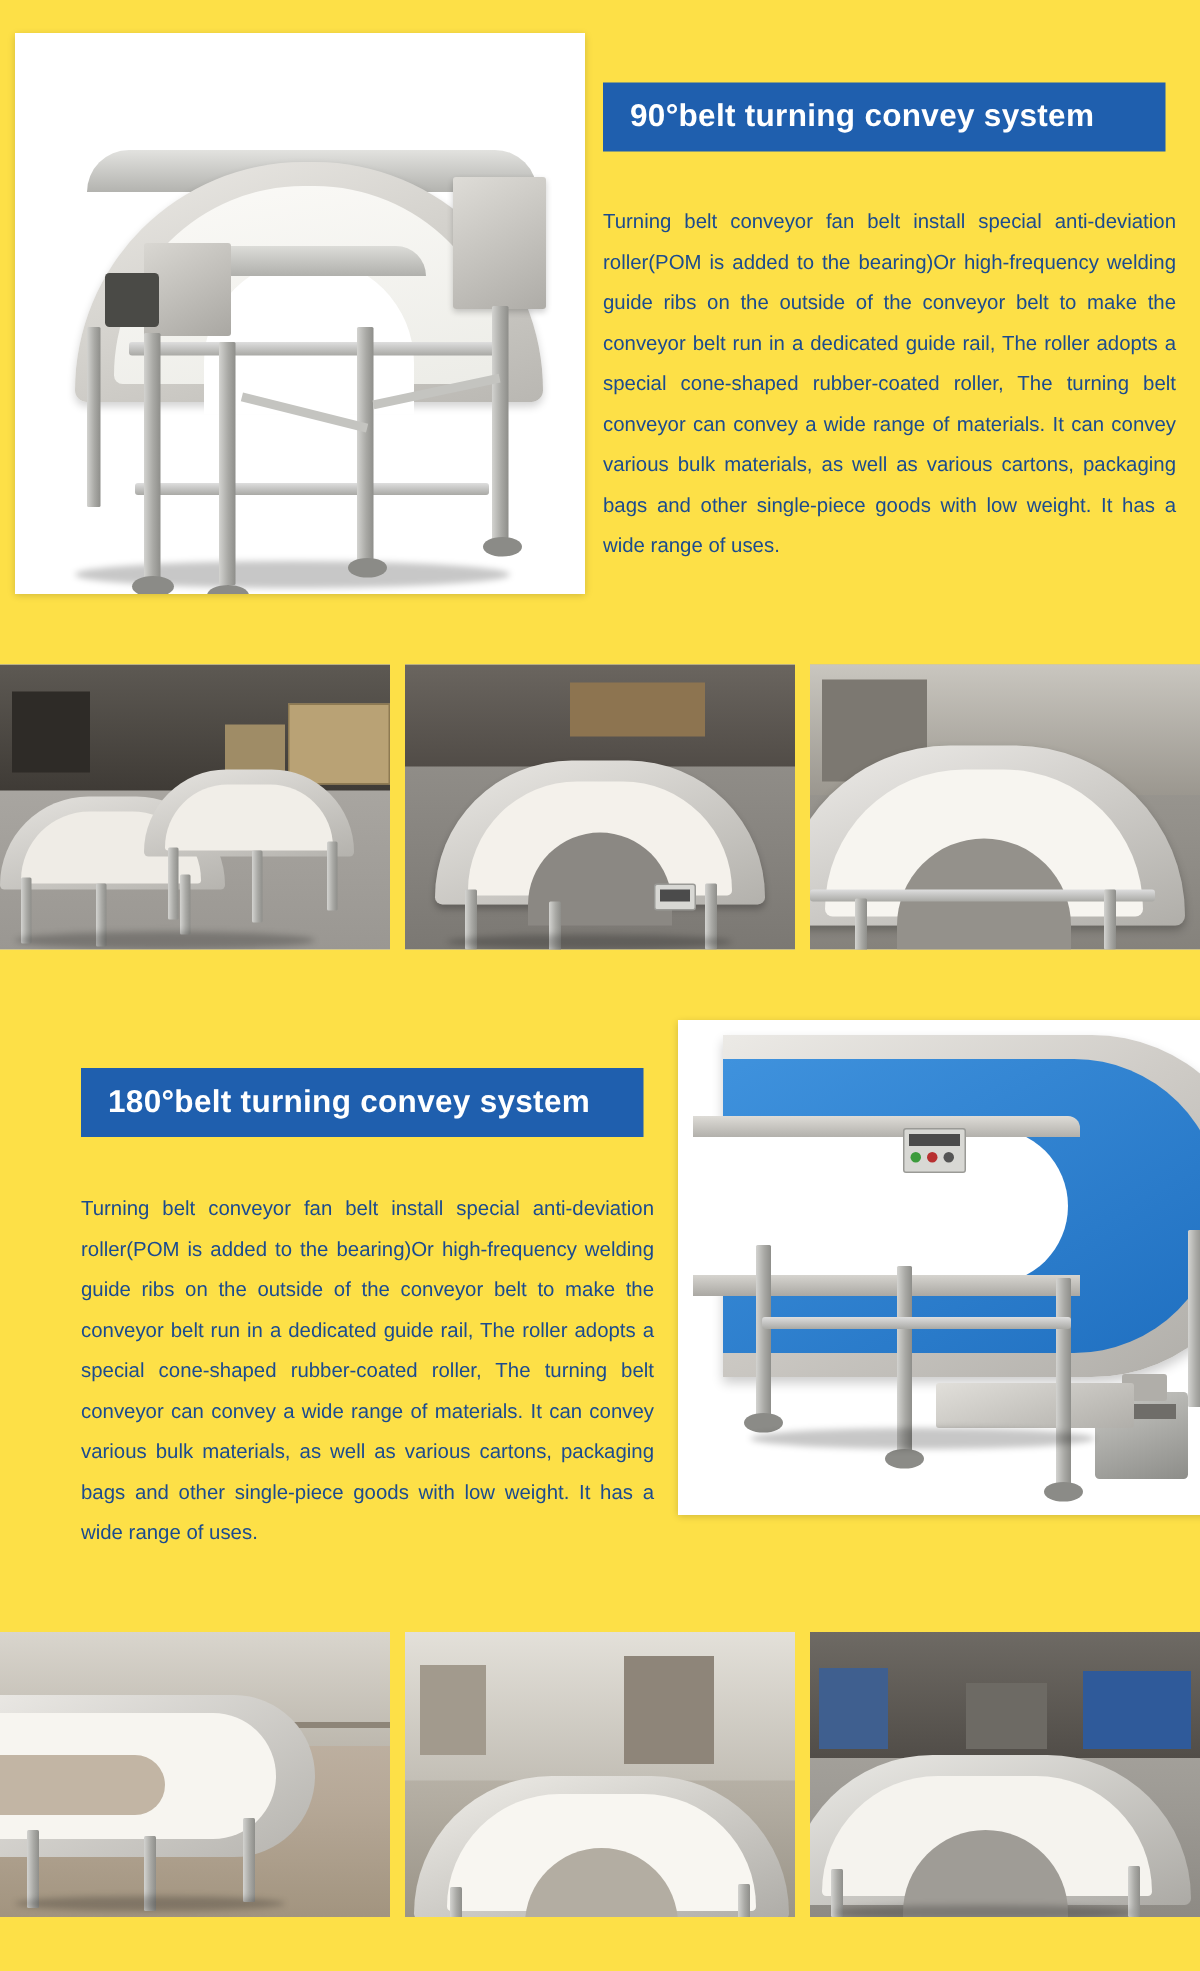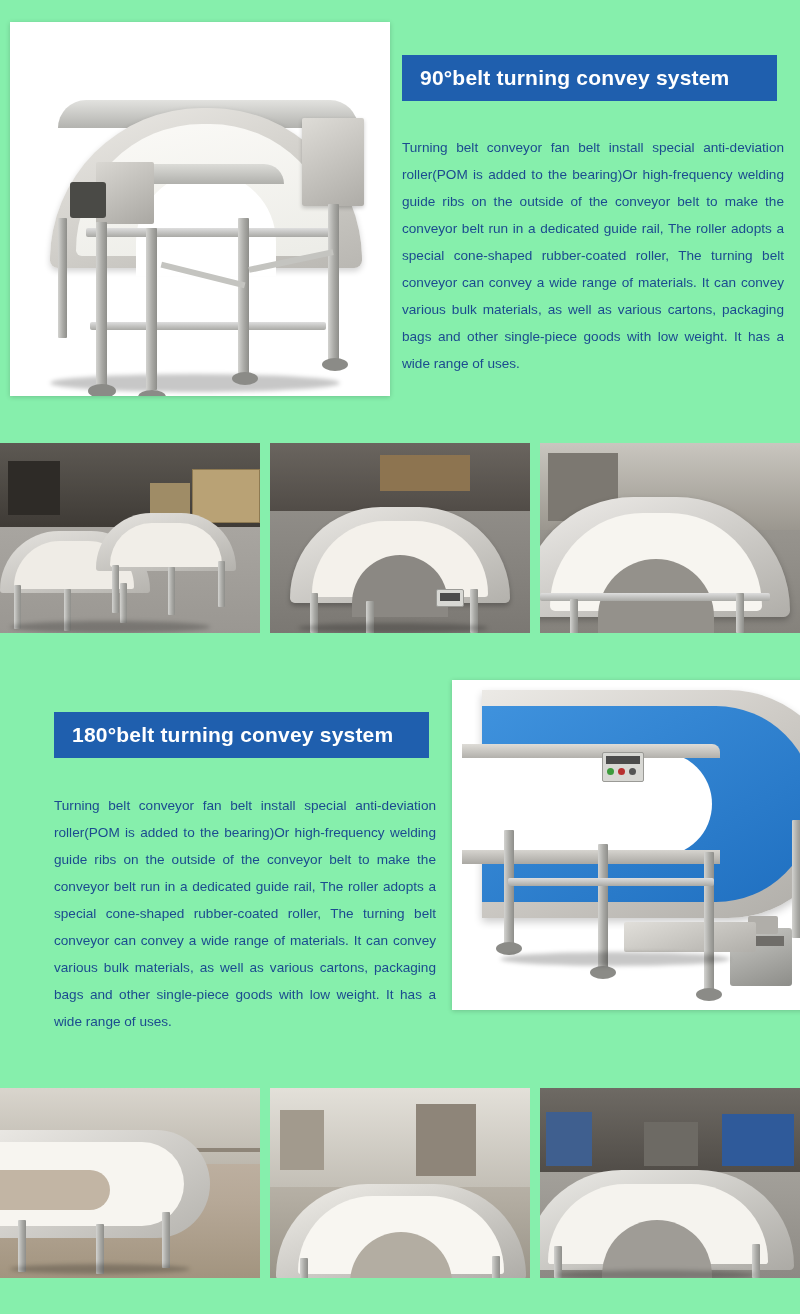--- a/index.html
+++ b/index.html
@@ -12,21 +12,21 @@
     height: 1314px;
     font-family: "Liberation Sans", sans-serif;
     position: relative;
     overflow: hidden;
   }
 
   .page {
     width: 800px;
     height: 1314px;
     position: relative;
-    background: #86efac;
+    background: #fde047;
   }
 
   
   .section-1 {
     position: absolute;
     left: 0; top: 0;
     width: 800px;
     height: 410px;
   }
   .hero-photo {

